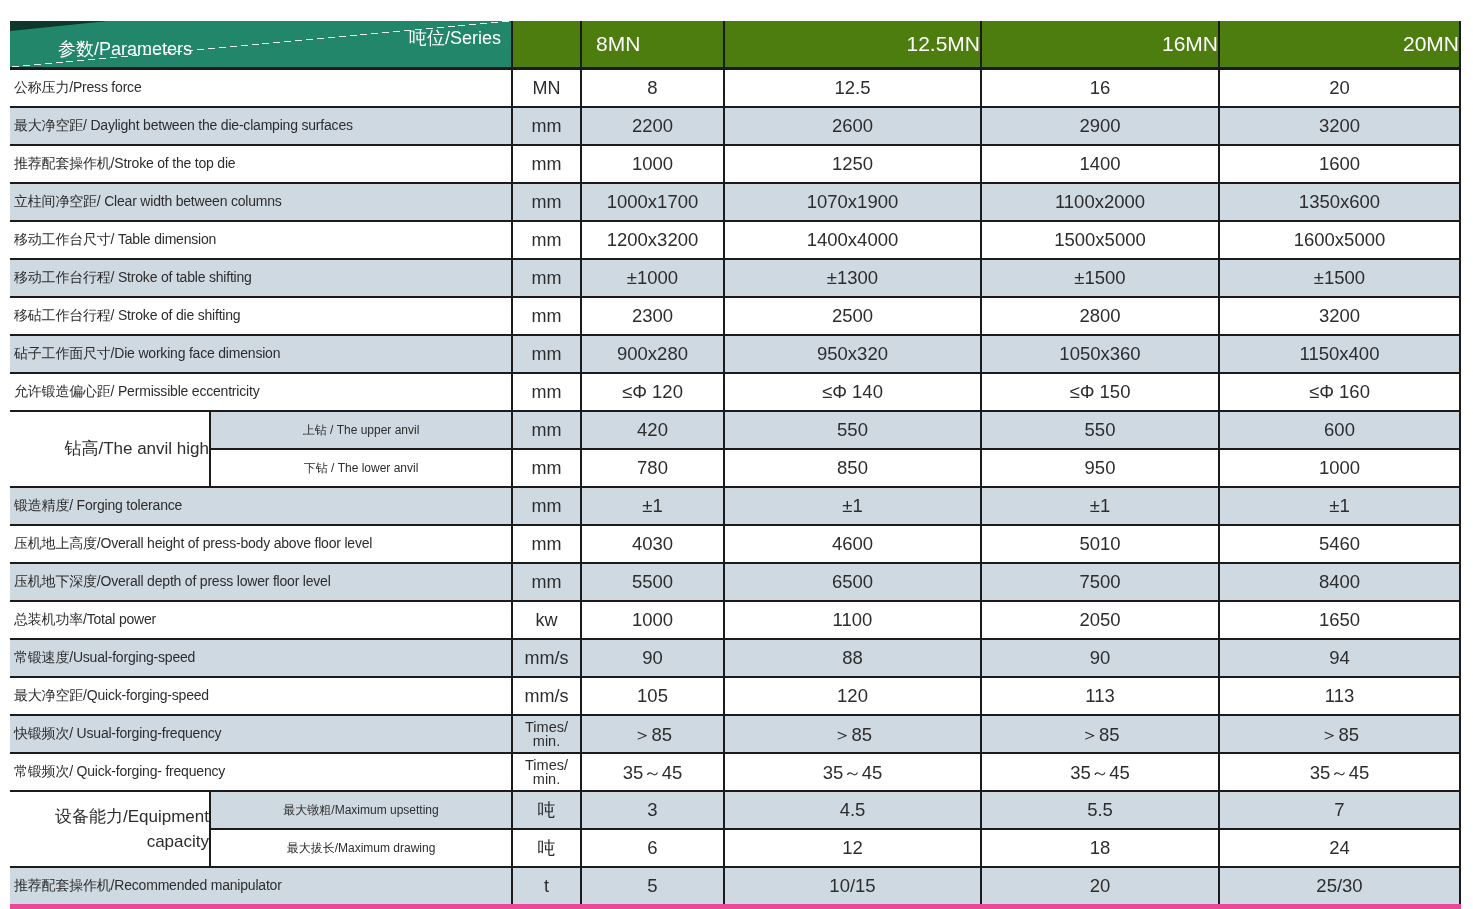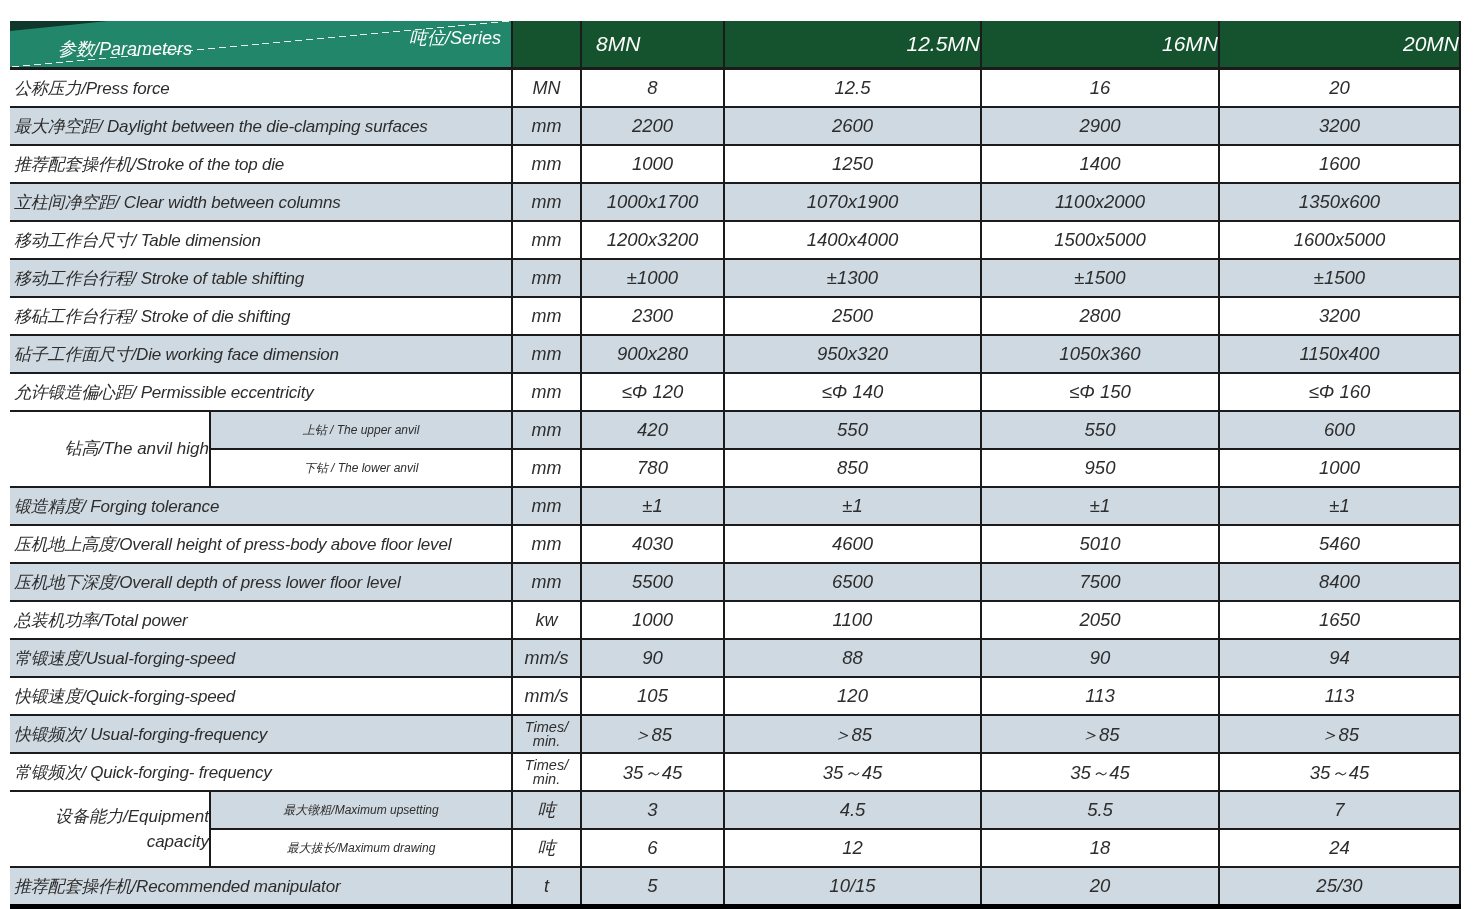--- a/index.html
+++ b/index.html
@@ -3,54 +3,54 @@
 <meta charset="utf-8">
 <style>
   html,body{margin:0;padding:0;}
   body{
     width:1473px;height:909px;background:#ffffff;
     font-family:"Liberation Sans", sans-serif;color:#2d2d2d;
     overflow:hidden;
   }
   table{
     border-collapse:collapse;table-layout:fixed;
-    margin:21px 0 0 10px;width:1450px;font-style:italic;
+    margin:21px 0 0 10px;width:1450px;
   }
   th,td{border:2px solid #1b1b1b;padding:0;overflow:hidden;}
   thead th{
-    height:46px;background:#14532d;color:#ffffff;
+    height:46px;background:#4d7c0f;color:#ffffff;
     font-weight:normal;font-size:21px;border-top:none;
     border-bottom:3px solid #1b1b1b;
   }
   th.corner{
     border-left:none;position:relative;
     background:linear-gradient(to bottom right,#21866a 49.65%,#e9f0ed 49.65%,#e9f0ed 50.35%,#21866a 50.35%);
   }
   .corner-top{position:absolute;top:5px;right:10px;font-size:18px;}
   .corner-bottom{position:absolute;bottom:6px;left:48px;font-size:18px;}
   .corner-wedge{
     position:absolute;top:0;left:0;width:98px;height:10px;
     background:#10372b;clip-path:polygon(0 0,100% 0,0 100%);
   }
   th.col-header{text-align:right;}
   th.col-header.first{text-align:left;padding-left:14px;}
   tbody td{height:36px;background:#ffffff;}
   tr.shaded td{background:#cfd9e1;}
-  td.label-cell{text-align:left;padding-left:4px;font-size:17px;border-left:none;letter-spacing:-0.2px;}
+  td.label-cell{text-align:left;padding-left:4px;font-size:14px;border-left:none;letter-spacing:-0.2px;}
   td.group-cell{
     text-align:right;font-size:17px;border-left:none;
     background:#ffffff !important;line-height:1.5;
   }
   td.sub-cell{text-align:center;font-size:12px;}
   td.unit-cell{
     text-align:center;font-size:18px;white-space:pre-line;line-height:1.0;
   }
   td.unit-cell.small{font-size:14.5px;}
   td.value-cell{text-align:center;font-size:18.5px;}
-  tbody tr:last-child td{border-bottom:5px solid #000000;}
+  tbody tr:last-child td{border-bottom:5px solid #ec4899;}
 </style>
 </head>
 <body>
 
 <table>
   <colgroup>
     <col style="width:200px">
     <col style="width:302px">
     <col style="width:69px">
     <col style="width:143px">
@@ -196,21 +196,21 @@
       </tr>
       <tr class="shaded">
         <td class="label-cell" colspan="2">常锻速度/Usual-forging-speed</td>
         <td class="unit-cell">mm/s</td>
         <td class="value-cell">90</td>
         <td class="value-cell">88</td>
         <td class="value-cell">90</td>
         <td class="value-cell">94</td>
       </tr>
       <tr>
-        <td class="label-cell" colspan="2">快锻速度/Quick-forging-speed</td>
+        <td class="label-cell" colspan="2">最大净空距/Quick-forging-speed</td>
         <td class="unit-cell">mm/s</td>
         <td class="value-cell">105</td>
         <td class="value-cell">120</td>
         <td class="value-cell">113</td>
         <td class="value-cell">113</td>
       </tr>
       <tr class="shaded">
         <td class="label-cell" colspan="2">快锻频次/ Usual-forging-frequency</td>
         <td class="unit-cell small">Times/
 min.</td>

